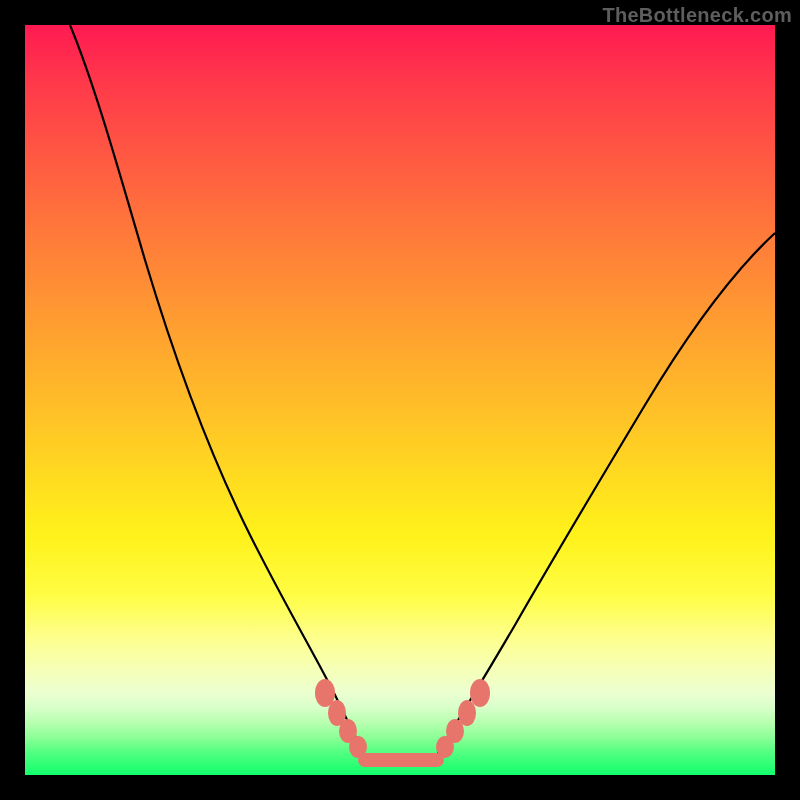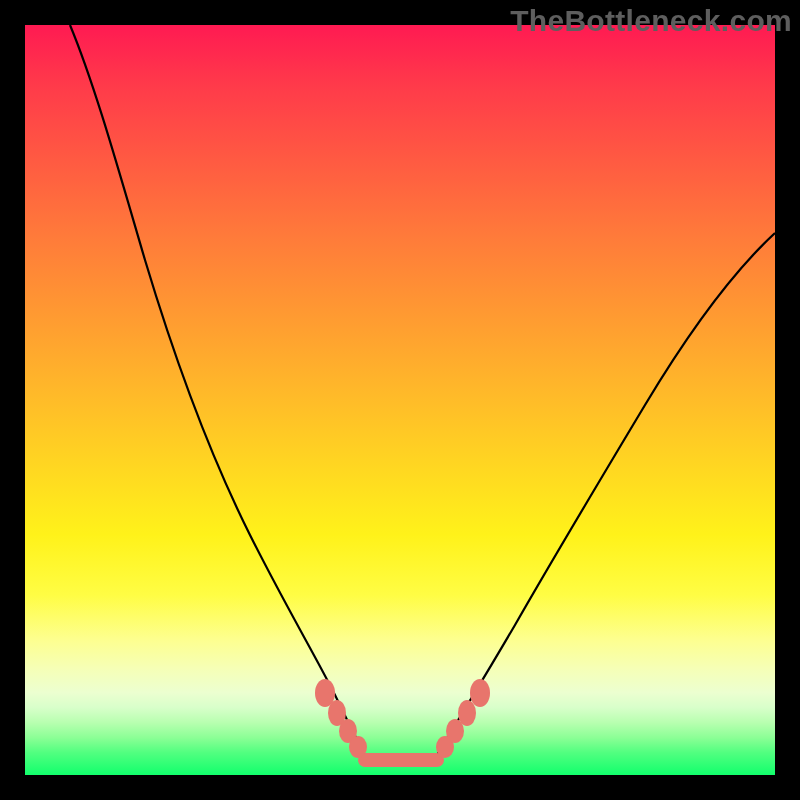--- a/index.html
+++ b/index.html
@@ -41,21 +41,21 @@
       #b8ffb0 93%,
       #8cff96 95%,
       #52ff80 97%,
       #12ff6c 100%
     );
   }
   .watermark {
     position: absolute;
     top: 4px;
     right: 8px;
-    font-size: 30px;
+    font-size: 20px;
     font-weight: 600;
     color: #5e5e5e;
     letter-spacing: 0.3px;
     z-index: 10;
   }
   svg.curves {
     position: absolute;
     left: 0; top: 0;
     width: 750px;
     height: 750px;

